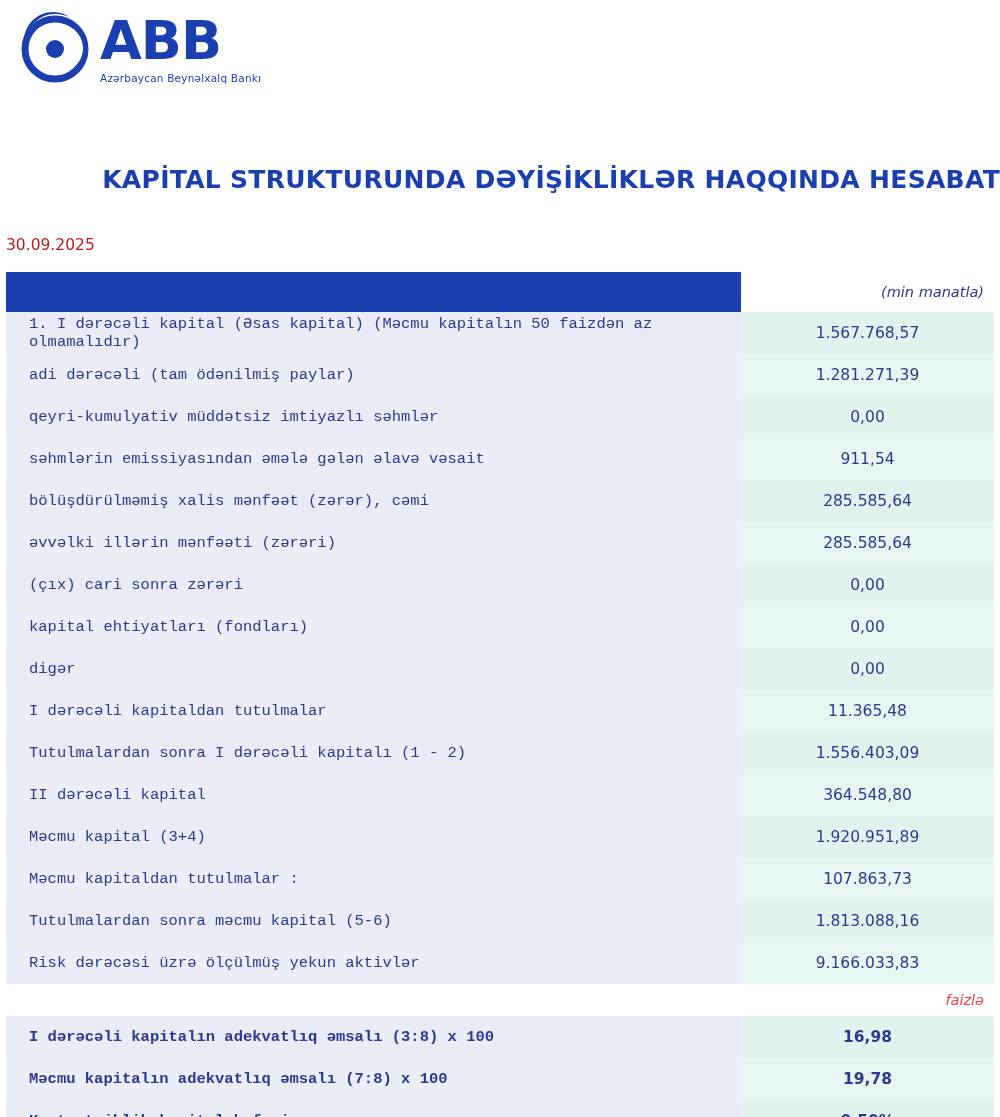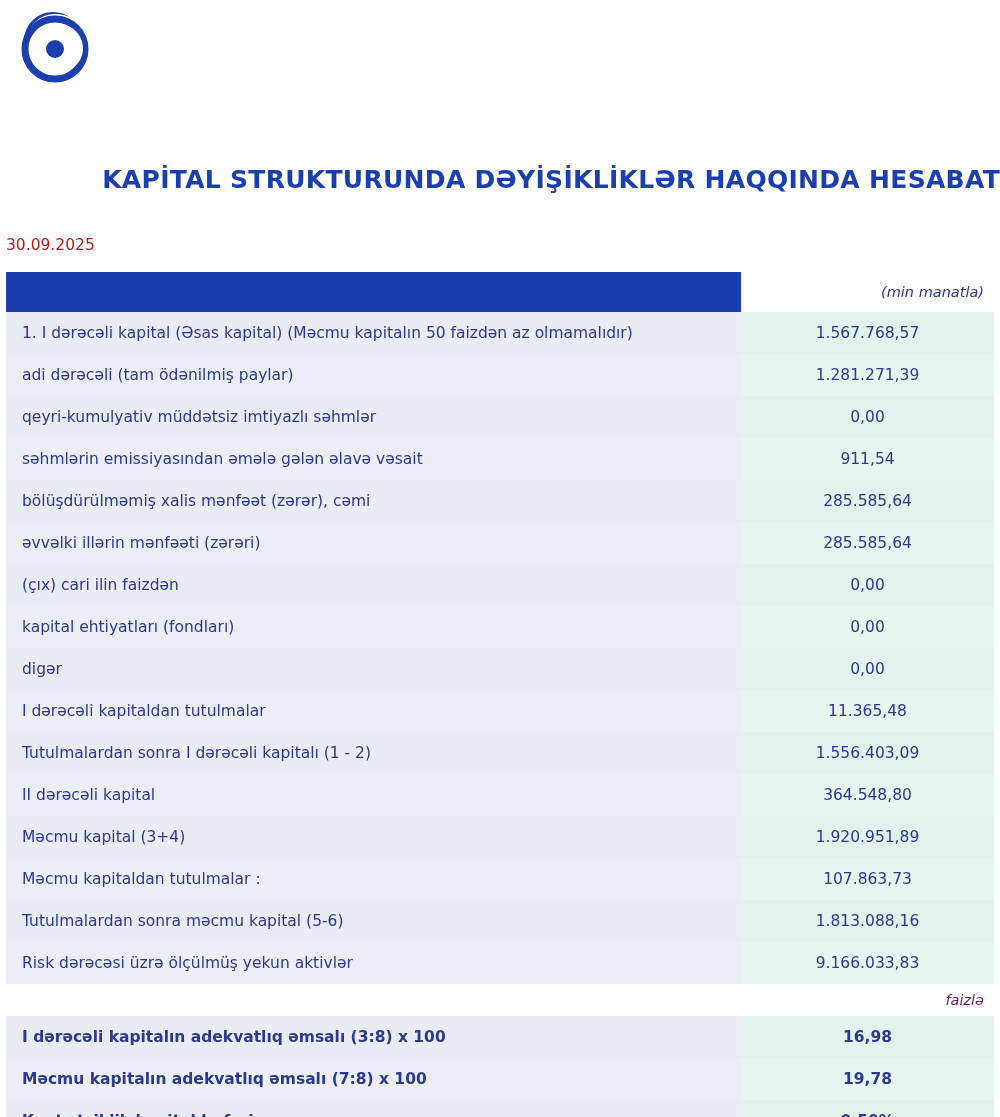--- a/index.html
+++ b/index.html
@@ -93,22 +93,23 @@
   table.report col.c-value { width: 253px; }
 
   table.report td {
     height: 40px;
     vertical-align: middle;
     font-size: 15.5px;
     color: #2b3a8f;
     border: 0;
   }
   td.label {
-    padding-left: 16px;
+    padding-left: 23px;
     background: #e9ebf5;
+    font-family: Liberation Mono, monospace;
   }
   td.value {
     text-align: center;
     background: #e2f3ee;
   }
   tr.alt td.label { background: #eceef7; }
   tr.alt td.value { background: #e8f6f1; }
 
   tr.header-row td {
     height: 38px;
@@ -125,21 +126,21 @@
 
   tr.spacer-row td {
     height: 30px;
     background: #ffffff;
   }
   tr.spacer-row td.unit {
     text-align: right;
     padding-right: 10px;
     font-style: italic;
     font-size: 14.5px;
-    color: #701a75;
+    color: #ef4444;
     background: #ffffff;
   }
 
   tr.bold td { font-weight: bold; }
 </style>
 </head>
 <body>
 
 <div class="page">
 
@@ -149,20 +150,24 @@
         <g fill="#1b3fae">
           <path d="M39 4 C23 4 10 17 10 33 c0 5 1 9 3 13 C9 41 8 36 8 31 8 15 21 2 37 2c7 0 13 2 18 6-5-3-10-4-16-4z"></path>
           <circle cx="39" cy="39" r="30" fill="none" stroke="#1b3fae" stroke-width="7"></circle>
           <path d="M39 14 c-6 0-11 3-14 8 4-3 9-5 14-5 14 0 25 11 25 25 0 5-2 10-5 14 5-4 8-11 8-18 0-13-11-24-24-24z" fill="#ffffff"></path>
           <path d="M24 20 c-6 5-10 12-10 20 0 14 11 25 25 25 6 0 12-2 16-6-4 2-9 4-14 4-13 0-23-10-23-23 0-8 2-14 6-20z" fill="#ffffff"></path>
           <circle cx="39" cy="39" r="11" fill="#ffffff"></circle>
           <path d="M39 30 a9 9 0 0 1 9 9 9 9 0 0 1-9 9 9 9 0 0 1-9-9 9 9 0 0 1 9-9z" fill="#1b3fae"></path>
         </g>
       </svg>
     </div>
+    <div class="logo-text-wrap">
+      <div class="logo-abb">ABB</div>
+      <div class="logo-sub">Azərbaycan Beynəlxalq Bankı</div>
+    </div>
   </div>
 
   <div class="doc-title">KAPİTAL STRUKTURUNDA DƏYİŞİKLİKLƏR HAQQINDA HESABAT</div>
   <div class="doc-date">30.09.2025</div>
 
   <div class="table-wrap">
     <table class="report">
       <colgroup>
           <col class="c-label">
           <col class="c-value">
@@ -192,21 +197,21 @@
         </tr>
         <tr>
           <td class="label">bölüşdürülməmiş xalis mənfəət (zərər), cəmi</td>
           <td class="value">285.585,64</td>
         </tr>
         <tr class="alt">
           <td class="label">əvvəlki illərin mənfəəti (zərəri)</td>
           <td class="value">285.585,64</td>
         </tr>
         <tr>
-          <td class="label">(çıx) cari ilin faizdən</td>
+          <td class="label">(çıx) cari sonra zərəri</td>
           <td class="value">0,00</td>
         </tr>
         <tr class="alt">
           <td class="label">kapital ehtiyatları (fondları)</td>
           <td class="value">0,00</td>
         </tr>
         <tr>
           <td class="label">digər</td>
           <td class="value">0,00</td>
         </tr>

